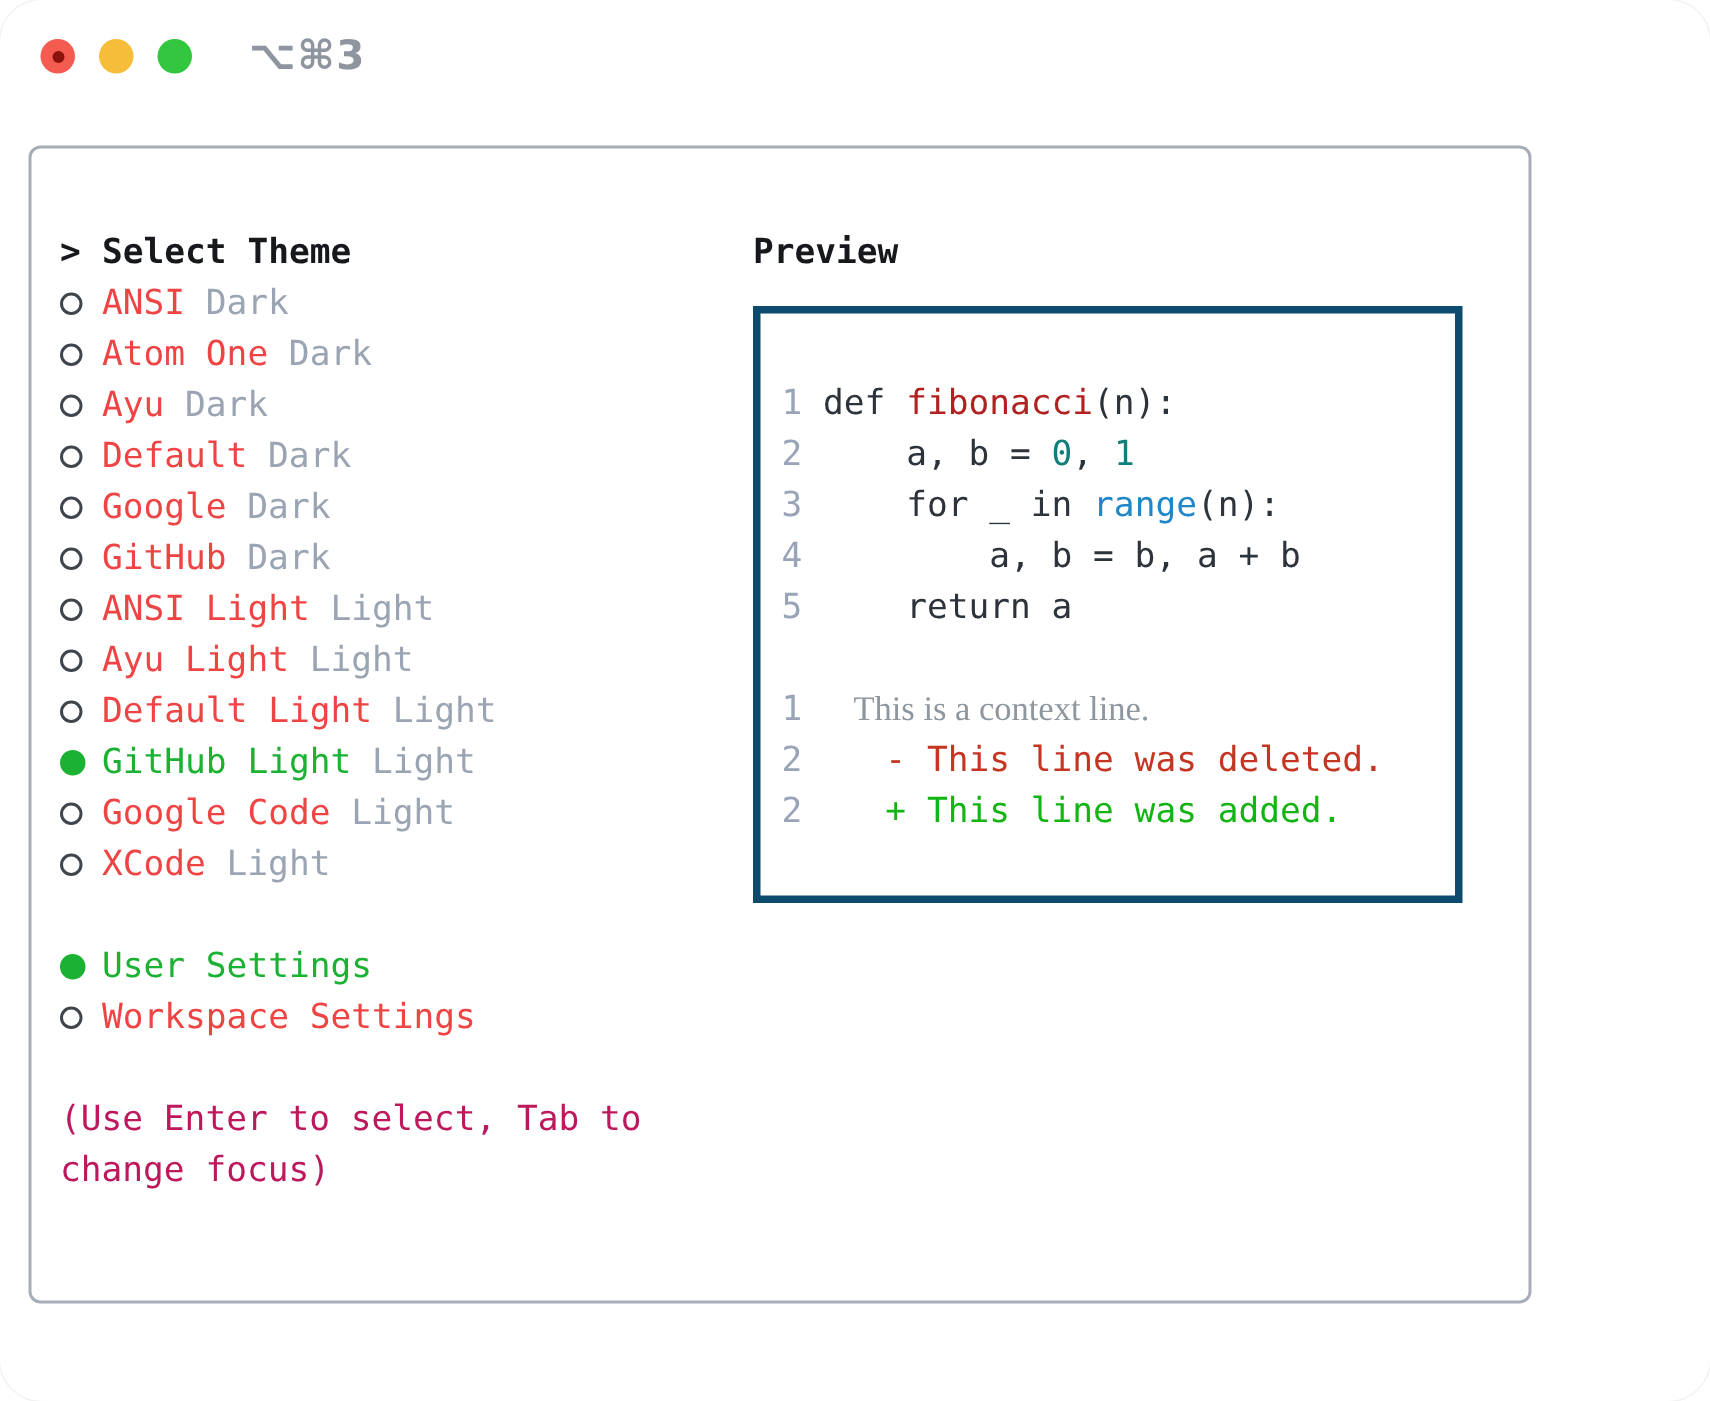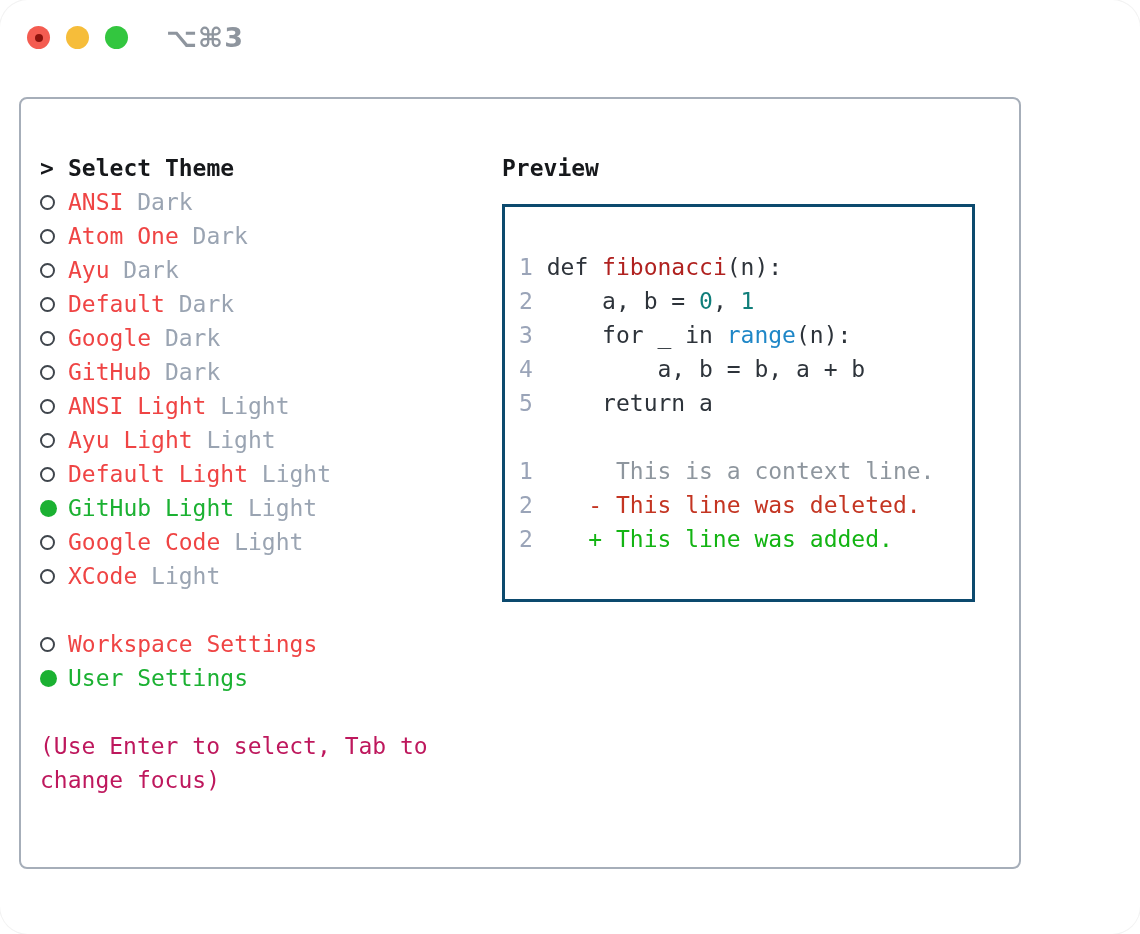--- a/index.html
+++ b/index.html
@@ -38,29 +38,29 @@
   .radio{width:15px;height:15px;border:2.5px solid #3f454c;border-radius:50%;
          box-sizing:border-box;}
   .radio.on{width:17px;height:17px;border:none;background:var(--accent-green);}
   .spacer{height:34px;}
   .help{color:#be185d;font-size:23px;line-height:34px;width:416px;
         white-space:normal;word-break:normal;}
 
   
   .right-col{position:absolute;left:481px;top:52px;}
   .preview-box{margin-top:19px;width:473px;height:398px;
-               border:3px solid #0c4a6e;background:#fff;box-sizing:border-box;
+               border:5px solid #0c4a6e;background:#fff;box-sizing:border-box;
                padding:47px 0 0 14px;overflow:hidden;}
   .cl{height:34px;white-space:pre;font-size:23px;}
   .g{color:var(--gutter-gray);}
   .tok-code{color:var(--code-text);}
   .tok-function{color:var(--function-red);}
   .tok-number{color:var(--number-teal);}
   .tok-builtin{color:var(--builtin-blue);}
-  .tok-context{color:var(--context-gray);}
+  .tok-context{color:var(--context-gray);font-family:Liberation Serif, serif;}
   .tok-deleted{color:var(--deleted-red);}
   .tok-added{color:var(--added-green);}
 </style>
 </head>
 <body>
 
 <div class="window">
 
   <div class="titlebar">
     <span class="dot red"></span>
@@ -89,22 +89,22 @@
           <div class="row item"><span class="slot"><span class="radio"></span></span><span class="nm">Default Light</span><span class="var">Light</span></div>
           <div class="row item sel"><span class="slot"><span class="radio on"></span></span><span class="nm">GitHub Light</span><span class="var">Light</span></div>
           <div class="row item"><span class="slot"><span class="radio"></span></span><span class="nm">Google Code</span><span class="var">Light</span></div>
           <div class="row item"><span class="slot"><span class="radio"></span></span><span class="nm">XCode</span><span class="var">Light</span></div>
         </div>
 
       <div class="spacer"></div>
 
 
       <div id="apply-options">
+          <div class="row item sel"><span class="slot"><span class="radio on"></span></span><span class="nm">User Settings</span></div>
           <div class="row item"><span class="slot"><span class="radio"></span></span><span class="nm">Workspace Settings</span></div>
-          <div class="row item sel"><span class="slot"><span class="radio on"></span></span><span class="nm">User Settings</span></div>
         </div>
 
       <div class="spacer"></div>
 
       <div class="help">(Use Enter to select, Tab to change focus)</div>
     </div>
 
     <div class="right-col">
       <div class="row">
         <span class="hdr">Preview</span>

